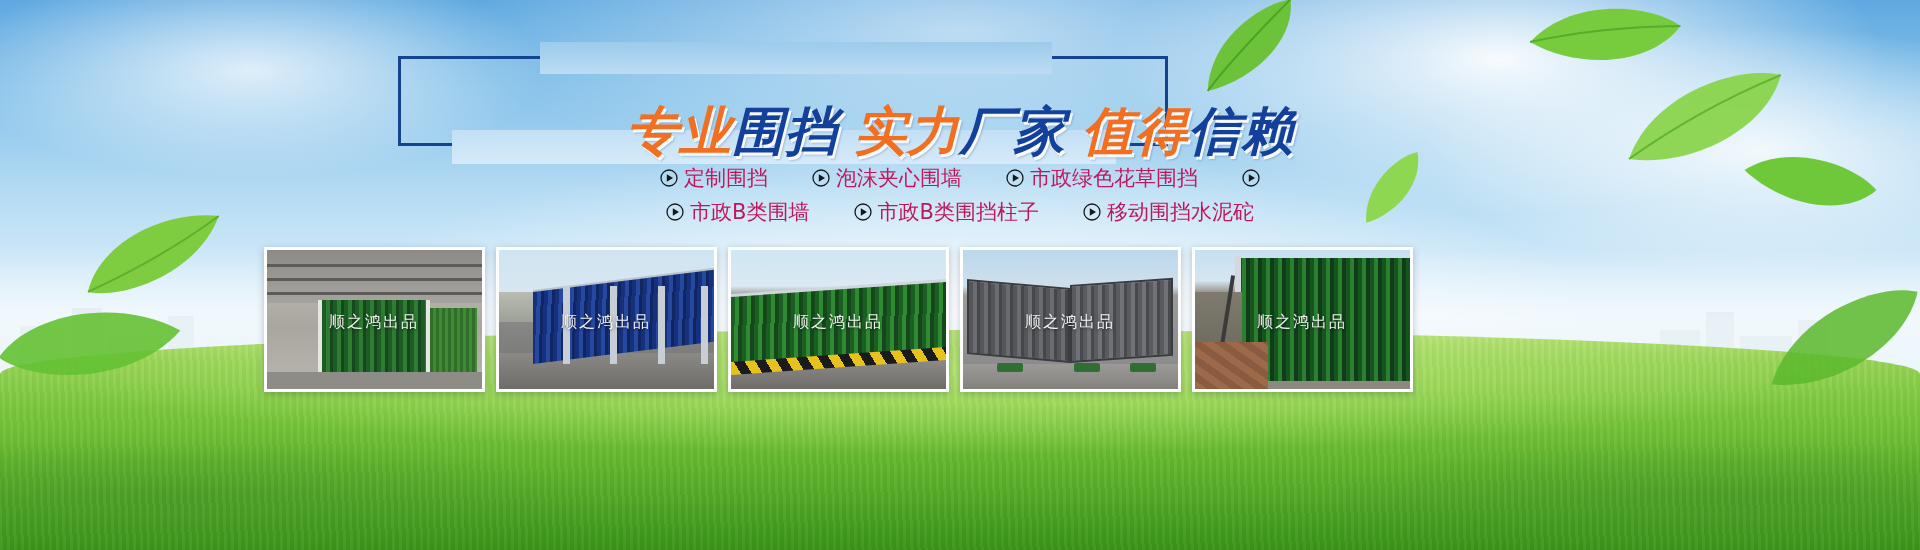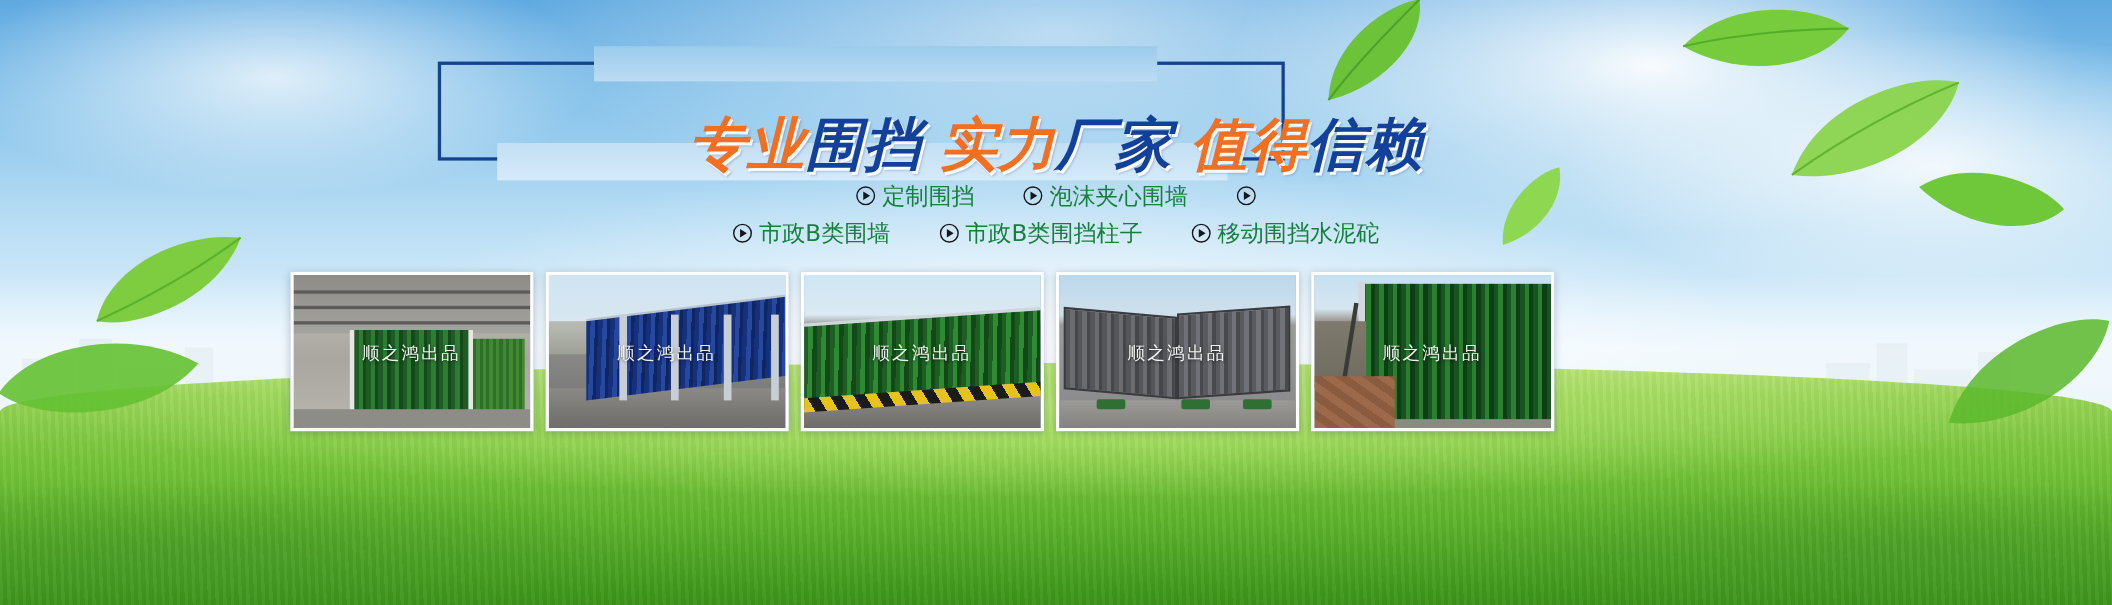--- a/index.html
+++ b/index.html
@@ -107,21 +107,21 @@
     position:absolute; left:0; top:164px; width:1920px;
     z-index:7;
   }
   .frow {
     display:flex; justify-content:center; align-items:center;
     gap:32px;
     margin-bottom:6px;
   }
   .fitem {
     display:flex; align-items:center; gap:6px;
-    font-size:21px; color:#15803d;
+    font-size:21px; color:#be185d;
     font-family:"DejaVu Sans","Liberation Sans",sans-serif;
     white-space:nowrap;
     padding:0 6px;
   }
   .play-icon {
     width:18px; height:18px; flex:0 0 18px;
     display:inline-block; position:relative;
   }
   .play-icon svg { display:block; }
 
@@ -309,20 +309,29 @@
           </span>
         <span>泡沫夹心围墙</span>
       </div>
       <div class="fitem">
         <span class="play-icon">
             <svg width="18" height="18" viewBox="0 0 18 18">
               <circle cx="9" cy="9" r="8" fill="none" stroke="#17171a" stroke-width="1.3"></circle>
               <path d="M6.8 5.2 L13 9 L6.8 12.8 Z" fill="#17171a"></path>
             </svg>
           </span>
+        <span>市政绿色花草围挡</span>
+      </div>
+      <div class="fitem">
+        <span class="play-icon">
+            <svg width="18" height="18" viewBox="0 0 18 18">
+              <circle cx="9" cy="9" r="8" fill="none" stroke="#17171a" stroke-width="1.3"></circle>
+              <path d="M6.8 5.2 L13 9 L6.8 12.8 Z" fill="#17171a"></path>
+            </svg>
+          </span>
       </div>
     </div>
     <div class="frow">
       <div class="fitem">
         <span class="play-icon">
             <svg width="18" height="18" viewBox="0 0 18 18">
               <circle cx="9" cy="9" r="8" fill="none" stroke="#17171a" stroke-width="1.3"></circle>
               <path d="M6.8 5.2 L13 9 L6.8 12.8 Z" fill="#17171a"></path>
             </svg>
           </span>

